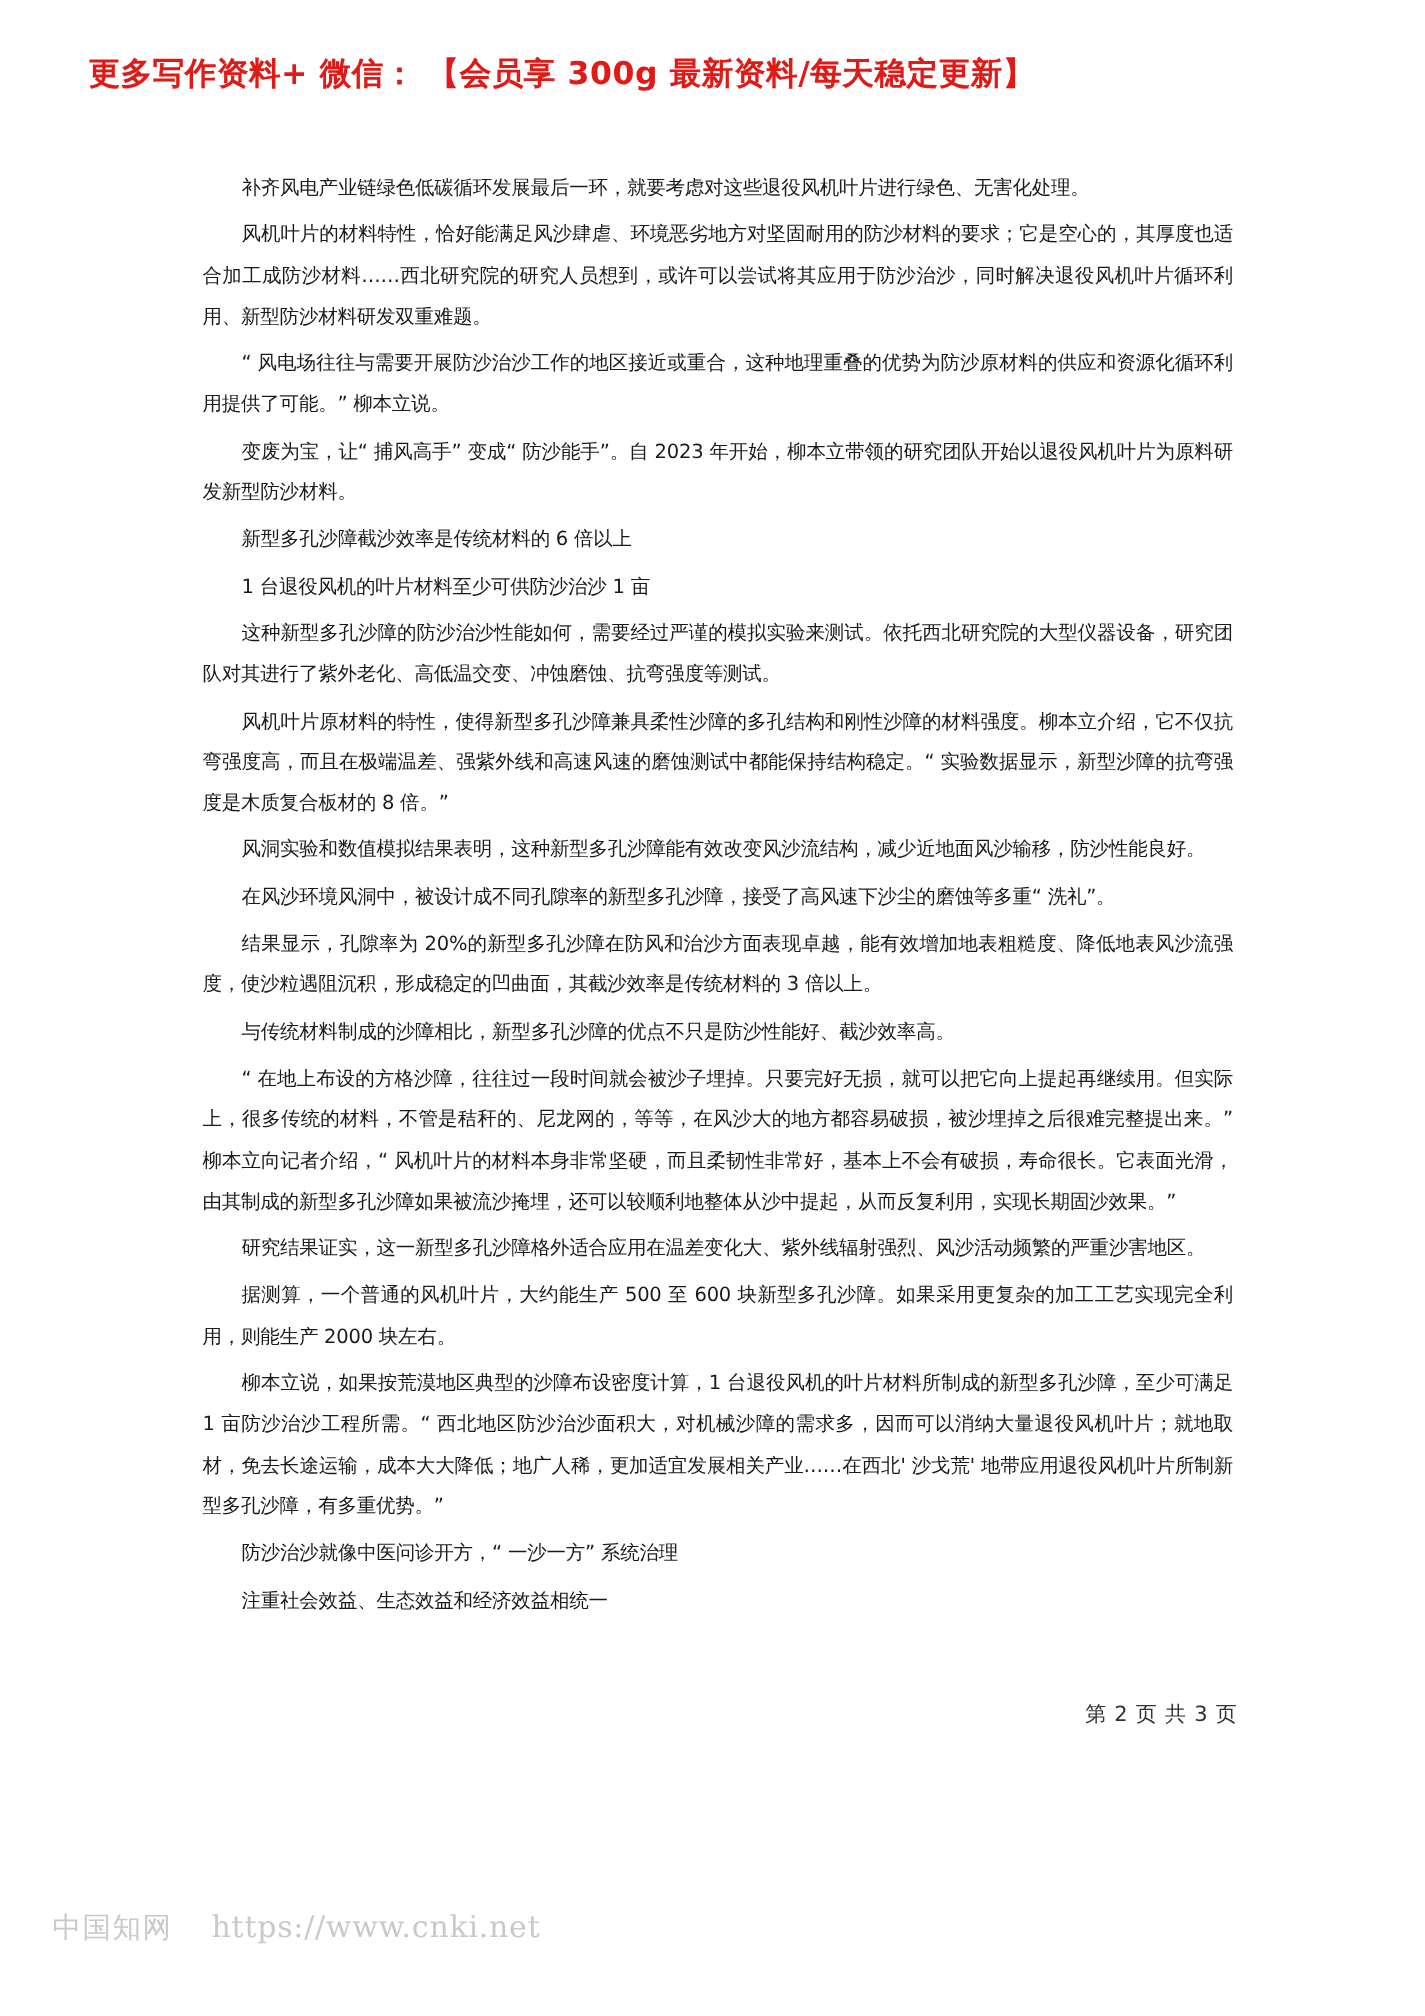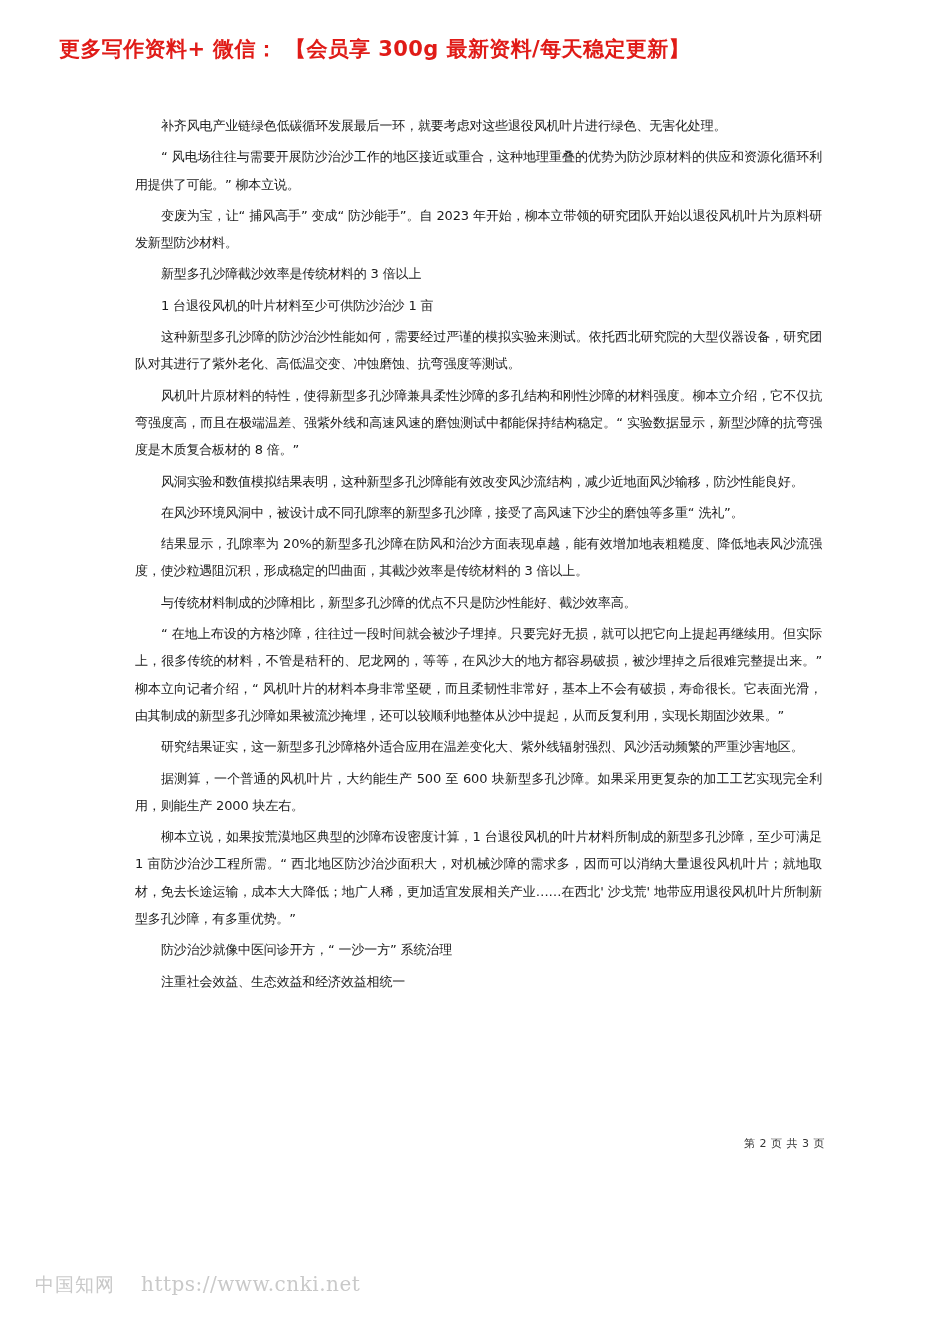--- a/index.html
+++ b/index.html
@@ -67,21 +67,21 @@
   .page-footer {
     position: absolute;
     left: 0;
     top: 1132px;
     width: 950px;
     text-align: right;
     padding-right: 128px;
     box-sizing: border-box;
   }
   .page-number {
-    font-size: 11px;
+    font-size: 14px;
     color: #333;
     letter-spacing: 0.5px;
     font-family: "DejaVu Sans", "Liberation Sans", sans-serif;
   }
 
   
   .watermark {
     position: absolute;
     left: 32px;
     top: 1272px;
@@ -107,23 +107,24 @@
 <body>
 
 <div class="page">
 
   <div class="promo-banner">
     <span class="promo-text">更多写作资料+ 微信： 【会员享 300g 最新资料/每天稳定更新】</span>
   </div>
 
   <div class="doc-body">
     <p class="para">补齐风电产业链绿色低碳循环发展最后一环，就要考虑对这些退役风机叶片进行绿色、无害化处理。</p>
+    <p class="para">风机叶片的材料特性，恰好能满足风沙肆虐、环境恶劣地方对坚固耐用的防沙材料的要求；它是空心的，其厚度也适合加工成防沙材料……西北研究院的研究人员想到，或许可以尝试将其应用于防沙治沙，同时解决退役风机叶片循环利用、新型防沙材料研发双重难题。</p>
     <p class="para">“ 风电场往往与需要开展防沙治沙工作的地区接近或重合，这种地理重叠的优势为防沙原材料的供应和资源化循环利用提供了可能。” 柳本立说。</p>
     <p class="para">变废为宝，让“ 捕风高手” 变成“ 防沙能手”。自 2023 年开始，柳本立带领的研究团队开始以退役风机叶片为原料研发新型防沙材料。</p>
-    <p class="para">新型多孔沙障截沙效率是传统材料的 3 倍以上</p>
+    <p class="para">新型多孔沙障截沙效率是传统材料的 6 倍以上</p>
     <p class="para">1 台退役风机的叶片材料至少可供防沙治沙 1 亩</p>
     <p class="para">这种新型多孔沙障的防沙治沙性能如何，需要经过严谨的模拟实验来测试。依托西北研究院的大型仪器设备，研究团队对其进行了紫外老化、高低温交变、冲蚀磨蚀、抗弯强度等测试。</p>
     <p class="para">风机叶片原材料的特性，使得新型多孔沙障兼具柔性沙障的多孔结构和刚性沙障的材料强度。柳本立介绍，它不仅抗弯强度高，而且在极端温差、强紫外线和高速风速的磨蚀测试中都能保持结构稳定。“ 实验数据显示，新型沙障的抗弯强度是木质复合板材的 8 倍。”</p>
     <p class="para">风洞实验和数值模拟结果表明，这种新型多孔沙障能有效改变风沙流结构，减少近地面风沙输移，防沙性能良好。</p>
     <p class="para">在风沙环境风洞中，被设计成不同孔隙率的新型多孔沙障，接受了高风速下沙尘的磨蚀等多重“ 洗礼”。</p>
     <p class="para">结果显示，孔隙率为 20%的新型多孔沙障在防风和治沙方面表现卓越，能有效增加地表粗糙度、降低地表风沙流强度，使沙粒遇阻沉积，形成稳定的凹曲面，其截沙效率是传统材料的 3 倍以上。</p>
     <p class="para">与传统材料制成的沙障相比，新型多孔沙障的优点不只是防沙性能好、截沙效率高。</p>
     <p class="para">“ 在地上布设的方格沙障，往往过一段时间就会被沙子埋掉。只要完好无损，就可以把它向上提起再继续用。但实际上，很多传统的材料，不管是秸秆的、尼龙网的，等等，在风沙大的地方都容易破损，被沙埋掉之后很难完整提出来。” 柳本立向记者介绍，“ 风机叶片的材料本身非常坚硬，而且柔韧性非常好，基本上不会有破损，寿命很长。它表面光滑，由其制成的新型多孔沙障如果被流沙掩埋，还可以较顺利地整体从沙中提起，从而反复利用，实现长期固沙效果。”</p>
     <p class="para">研究结果证实，这一新型多孔沙障格外适合应用在温差变化大、紫外线辐射强烈、风沙活动频繁的严重沙害地区。</p>
     <p class="para">据测算，一个普通的风机叶片，大约能生产 500 至 600 块新型多孔沙障。如果采用更复杂的加工工艺实现完全利用，则能生产 2000 块左右。</p>

